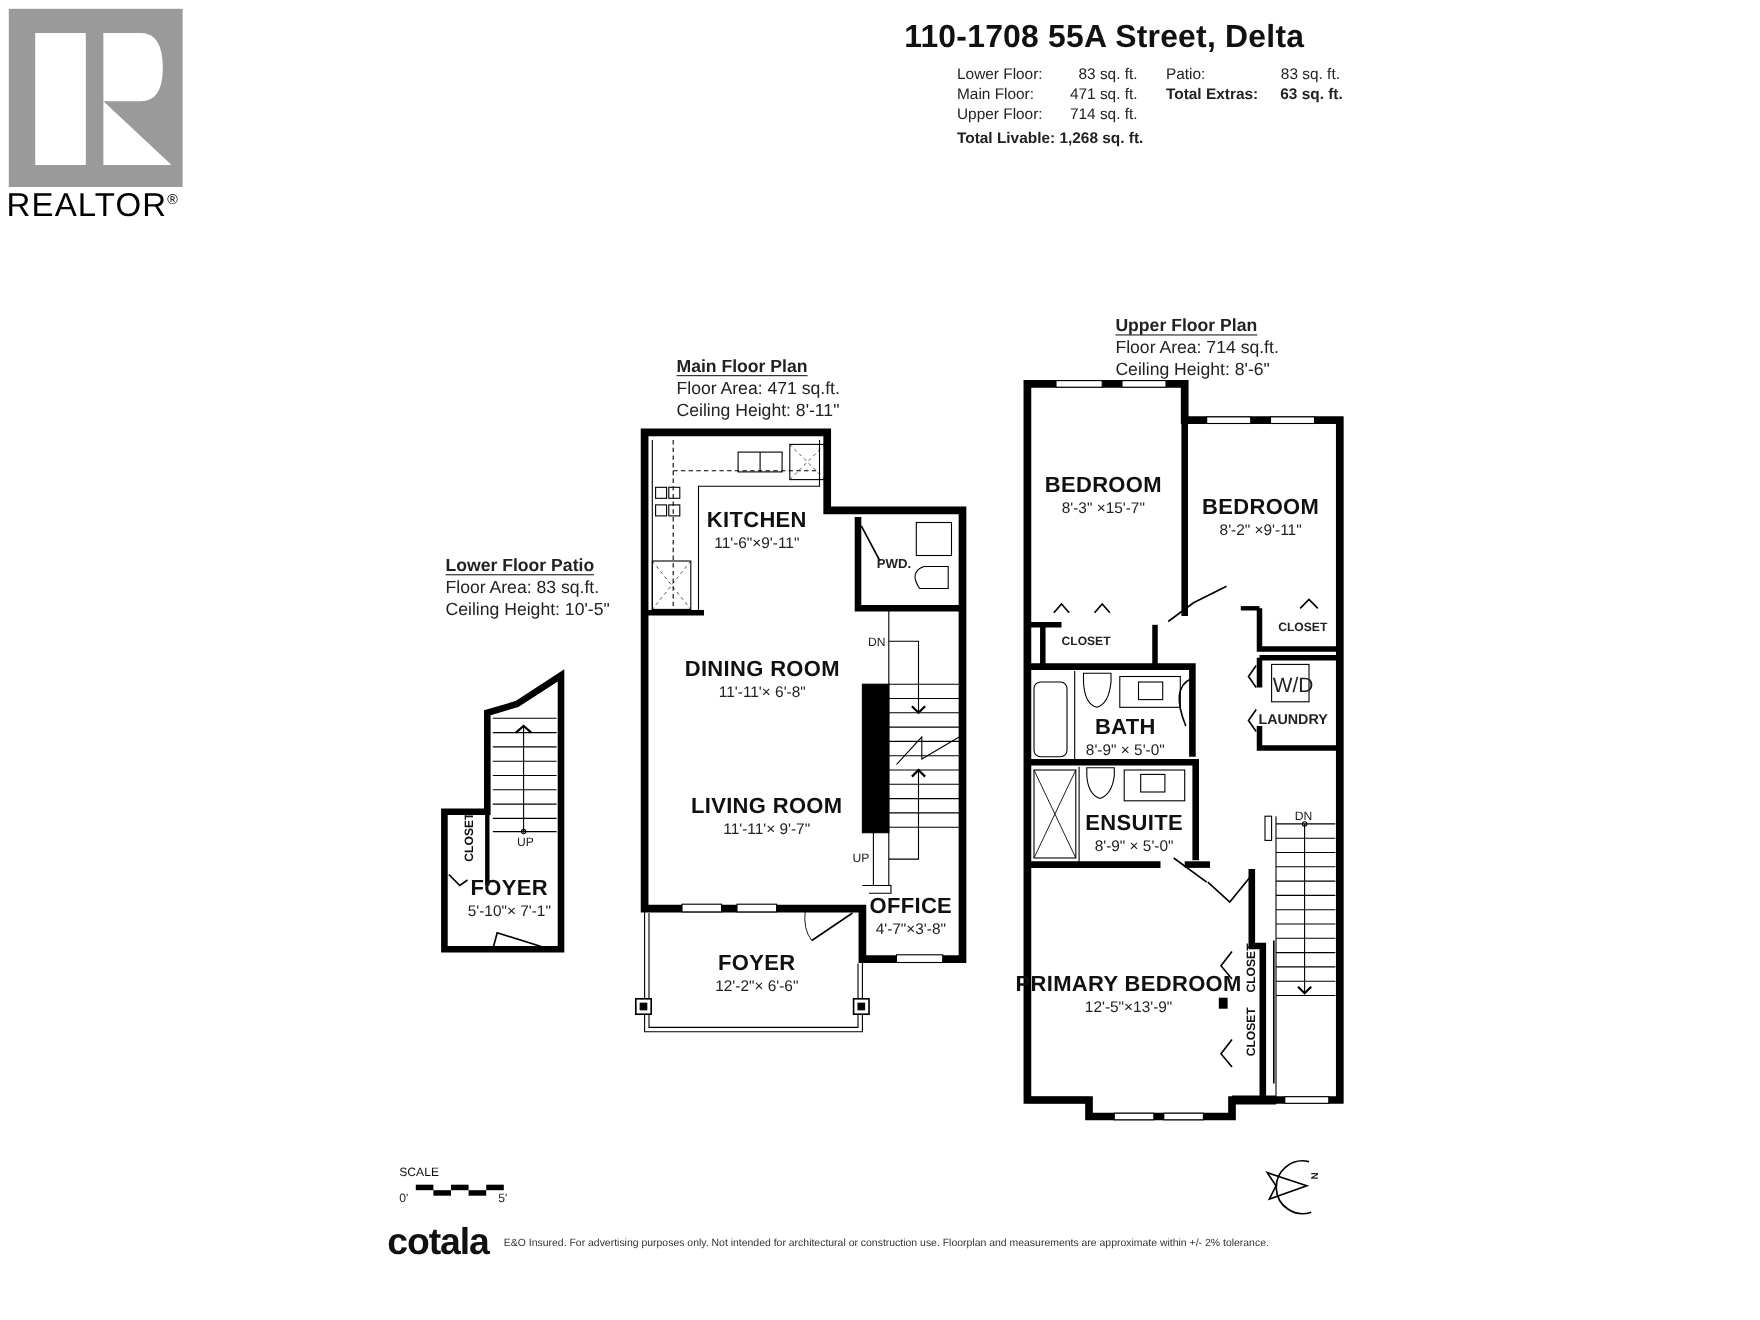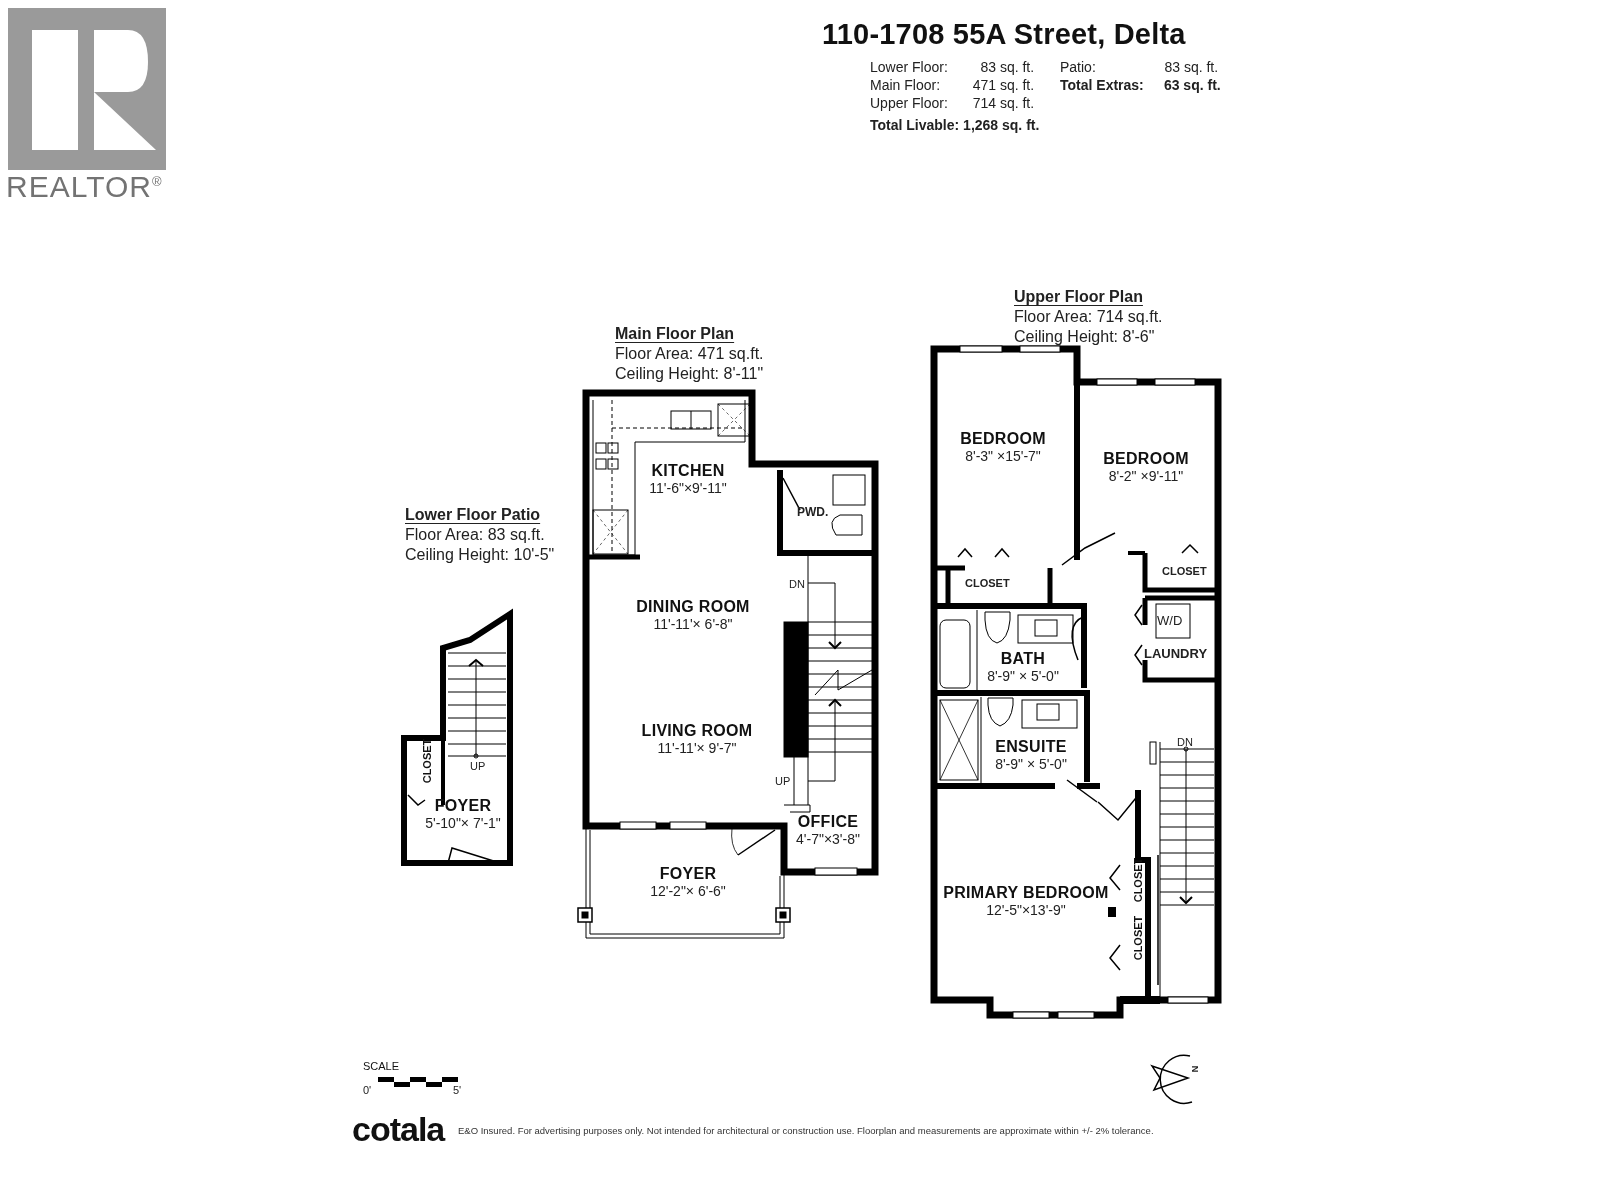--- a/index.html
+++ b/index.html
@@ -1,34 +1,34 @@
 <!DOCTYPE html>
 <html><head>
 <meta charset="utf-8">
 <style>
   html, body { margin:0; padding:0; background:#ffffff; }
   body { width:1600px; height:1200px; position:relative; overflow:hidden;
          font-family:"DejaVu Sans", "Liberation Sans", sans-serif; color:#111; }
   .abs { position:absolute; }
   
   .realtor-box { left:8px; top:8px; width:158px; height:162px; background:#9a9a9a; }
-  .realtor-word { left:6px; top:170px; font-size:30px; color:#737373; letter-spacing:1px; font-family:"Liberation Sans", sans-serif; }
+  .realtor-word { left:6px; top:170px; font-size:30px; color:#000000; letter-spacing:1px; font-family:"Liberation Sans", sans-serif; }
   .realtor-word sup { font-size:13px; }
   
   .title { left:822px; top:18px; font-size:29px; font-weight:bold; letter-spacing:0.2px; white-space:nowrap; font-family:"Liberation Sans", sans-serif; }
   .stats { font-size:14px; line-height:18px; color:#222; white-space:nowrap; font-family:"Liberation Sans", sans-serif; }
   .stats .lbl { display:inline-block; }
   .stats .val { display:inline-block; text-align:right; }
   .bold { font-weight:bold; }
   
   .plan-head { font-size:16px; line-height:20px; white-space:nowrap; font-family:"Liberation Sans", sans-serif; color:#222;margin-top:28px; }
   .plan-head .h { font-weight:bold; text-decoration:underline; text-underline-offset:3px; }
   
   .room { position:absolute; text-align:center; white-space:nowrap; font-family:"Liberation Sans", sans-serif; transform:translateX(-50%); }
-  .room .n { font-weight:bold; font-size:16px; letter-spacing:0.3px; }
+  .room .n { font-weight:bold; font-size:20px; letter-spacing:0.3px; }
   .room .d { font-size:14px; color:#222; }
   .small-lbl { position:absolute; font-family:"Liberation Sans", sans-serif; font-size:11px; color:#222; white-space:nowrap; }
   .vert { position:absolute; font-family:"Liberation Sans", sans-serif; font-weight:bold; font-size:11px; transform:rotate(-90deg); transform-origin:center; white-space:nowrap; }
   svg.plan { position:absolute; left:0; top:0; }
   
   .scale-lbl { left:363px; top:1060px; font-size:11px; font-family:"Liberation Sans", sans-serif; }
   .cotala { left:352px; top:1110px; font-size:34px; font-weight:bold; letter-spacing:-1px; font-family:"Liberation Sans", sans-serif; }
   .disclaimer { left:458px; top:1125px; font-size:9.5px; color:#333; white-space:nowrap; font-family:"Liberation Sans", sans-serif; }
 </style>
 </head>
@@ -309,21 +309,21 @@
 <div class="room" style="left:1003px; top:430px;">
   <div class="n">BEDROOM</div>
   <div class="d">8'-3" ×15'-7"</div>
 </div>
 <div class="room" style="left:1146px; top:450px;">
   <div class="n">BEDROOM</div>
   <div class="d">8'-2" ×9'-11"</div>
 </div>
 <div class="small-lbl bold" style="left:965px; top:577px;">CLOSET</div>
 <div class="small-lbl bold" style="left:1162px; top:565px;">CLOSET</div>
-<div class="small-lbl" style="left:1157px; top:613px; font-size:13px;">W/D</div>
+<div class="small-lbl" style="left:1157px; top:613px; font-size:19px;">W/D</div>
 <div class="small-lbl bold" style="left:1144px; top:646px; font-size:13px;">LAUNDRY</div>
 <div class="room" style="left:1023px; top:650px;">
   <div class="n">BATH</div>
   <div class="d">8'-9" × 5'-0"</div>
 </div>
 <div class="room" style="left:1031px; top:738px;">
   <div class="n">ENSUITE</div>
   <div class="d">8'-9" × 5'-0"</div>
 </div>
 <div class="small-lbl" style="left:1177px; top:736px;">DN</div>

